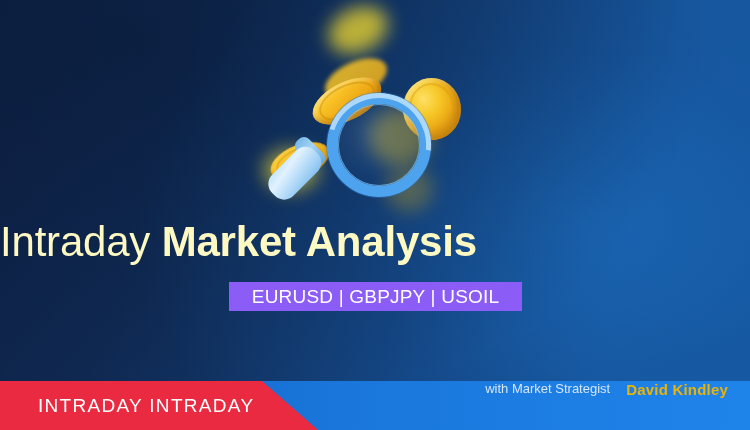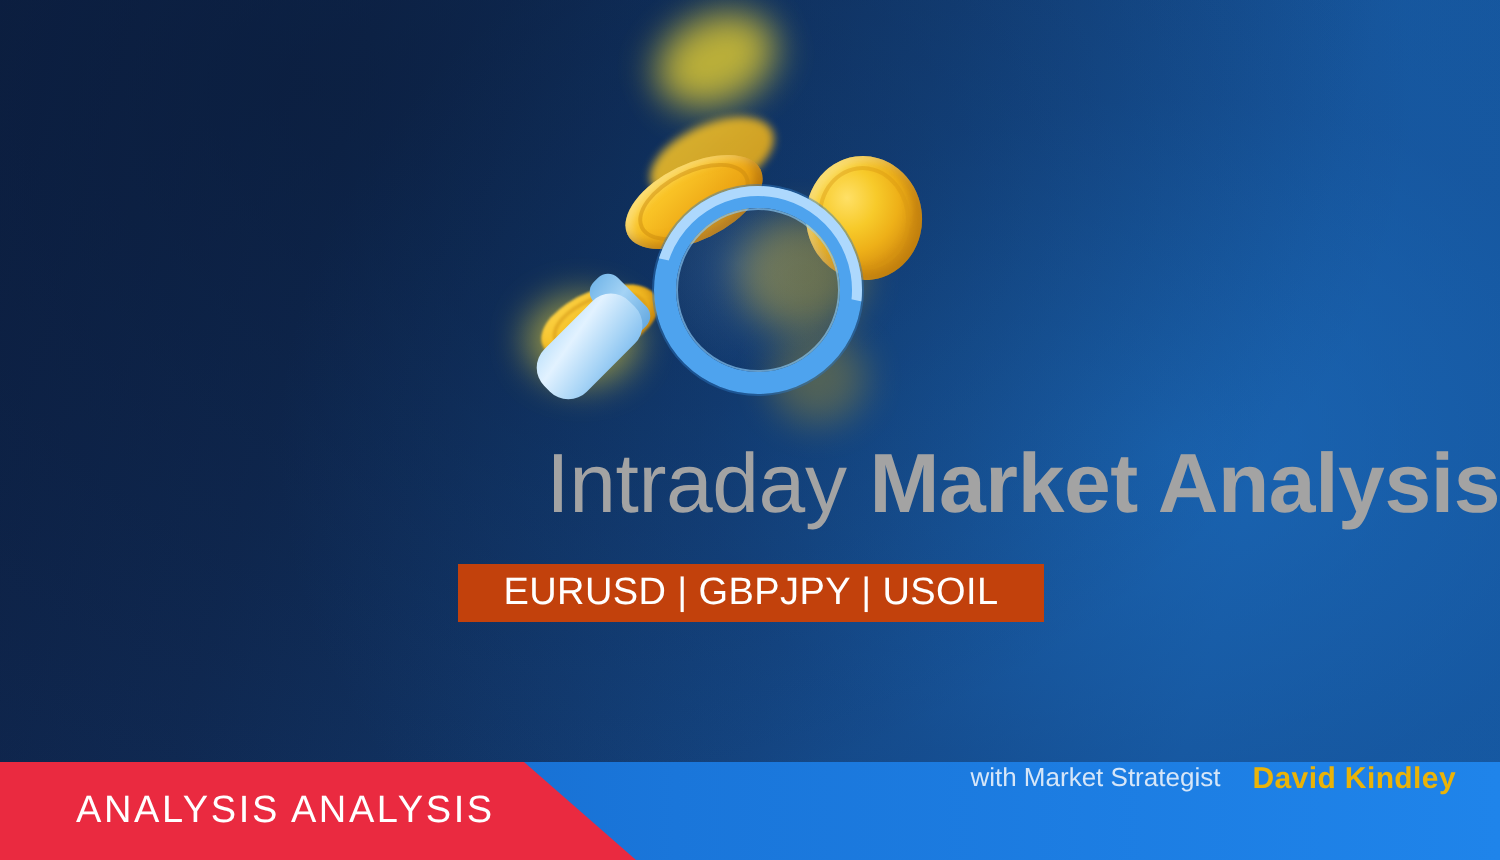--- a/index.html
+++ b/index.html
@@ -221,37 +221,37 @@
     transform: rotate(45deg);
     transform-origin: 50% 0%;
   }
 
   
   #title {
     position: absolute;
     left: 0;
     right: 0;
     top: 218px;
-    text-align: right;
+    text-align: left;
     font-size: 42px;
     line-height: 48px;
-    color: #a3a3a3;
+    color: #fef9c3;
     letter-spacing: -0.2px;
     white-space: nowrap;
   }
   #title .light { font-weight: 300; }
   #title .bold  { font-weight: 700; }
 
   #pairs-badge {
     position: absolute;
     left: 229px;
     top: 282px;
     width: 293px;
     height: 29px;
-    background: #c2410c;
+    background: #8b5cf6;
     display: flex;
     align-items: center;
     justify-content: center;
   }
   #pairs-badge .pairs-text {
     color: #ffffff;
     font-size: 19px;
     font-weight: 400;
     letter-spacing: 0.2px;
     white-space: nowrap;
@@ -344,20 +344,20 @@
     <span class="light">Intraday </span><span class="bold">Market Analysis</span>
   </div>
 
   <div id="pairs-badge">
     <span class="pairs-text">EURUSD | GBPJPY | USOIL</span>
   </div>
 
   <div id="bottom-bar">
     <div class="bar-blue"></div>
     <div class="bar-red"></div>
-    <div id="bar-title">ANALYSIS ANALYSIS</div>
+    <div id="bar-title">INTRADAY INTRADAY</div>
     <div id="bar-credit">
       <span class="with-label">with Market Strategist</span>
       <span class="analyst-name">David Kindley</span>
     </div>
   </div>
 
 </div>
 
 </body></html>

